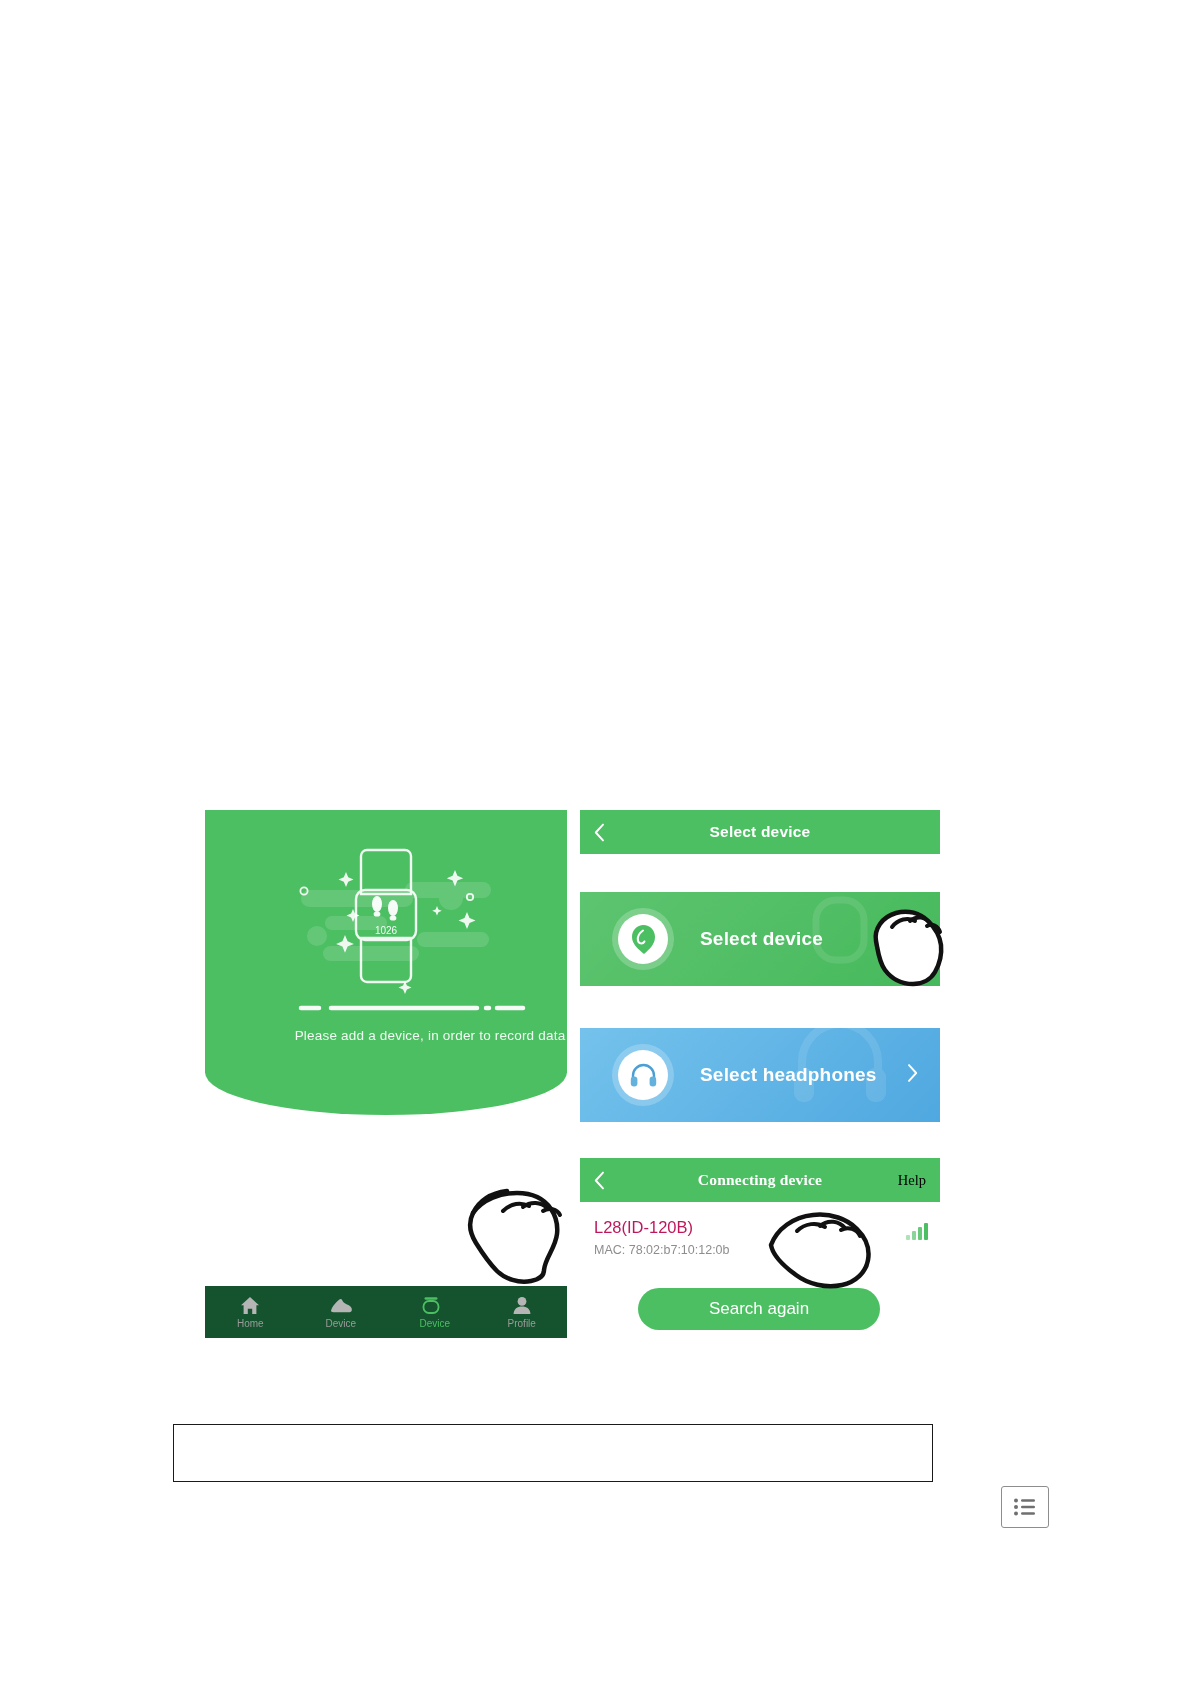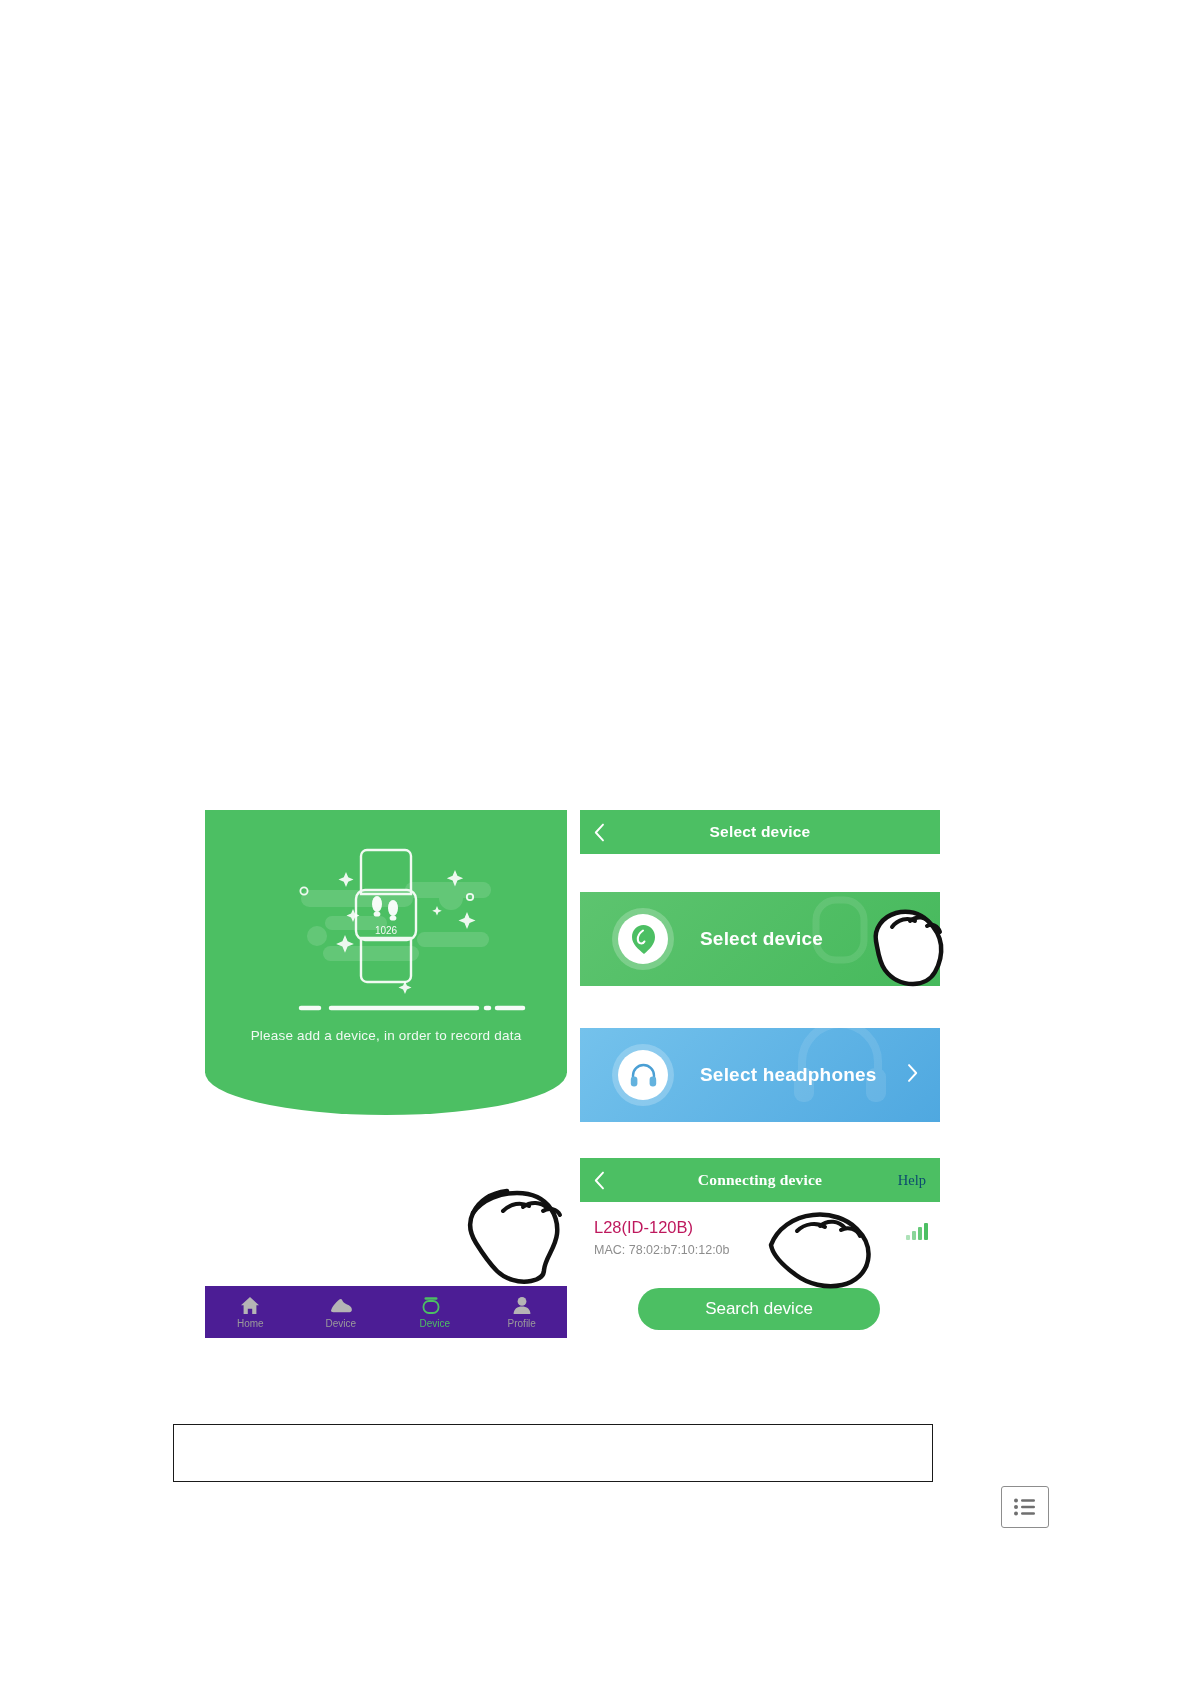--- a/index.html
+++ b/index.html
@@ -44,20 +44,21 @@
   }
   .hero-caption {
     position: absolute;
     left: 0;
     top: 218px;
     width: 362px;
     text-align: center;
     color: rgba(255,255,255,0.92);
     font-size: 13.5px;
     letter-spacing: 0.2px;
+    padding-left: 44px;
   }
   .add-device-btn {
     position: absolute;
     left: 72px;
     top: 377px;
     width: 216px;
     height: 42px;
     background: #4cbf63;
     border-radius: 21px;
     border: none;
@@ -66,21 +67,21 @@
     font-family: "Liberation Sans", sans-serif;
     cursor: pointer;
     box-shadow: 0 3px 10px rgba(76,191,99,0.30);
   }
   .tabbar {
     position: absolute;
     left: 0;
     top: 476px;
     width: 362px;
     height: 52px;
-    background: #4c1d95;
+    background: #14532d;
     display: flex;
   }
   .tab {
     flex: 1;
     display: flex;
     flex-direction: column;
     align-items: center;
     justify-content: center;
     gap: 3px;
     cursor: pointer;
@@ -124,21 +125,21 @@
     align-items: center;
     cursor: pointer;
   }
   .gh-help {
     position: absolute;
     right: 14px;
     top: 0;
     height: 44px;
     display: flex;
     align-items: center;
-    color: #0c4a6e;
+    color: #000000;
     font-size: 14.5px;
     cursor: pointer;
   }
   .hdr1 { left: 0; top: 0; }
   .hdr2 { left: 0; top: 348px; font-family: Liberation Serif, serif; }
 
   .sel-card {
     position: absolute;
     left: 0;
     width: 360px;
@@ -442,21 +443,21 @@
     <span class="dev-name">L28(ID-120B)</span>
     <span class="dev-mac">MAC: 78:02:b7:10:12:0b</span>
     <span class="dev-signal">
       <i style="height:5px;opacity:.45"></i>
       <i style="height:9px;opacity:.65"></i>
       <i style="height:13px;opacity:.85"></i>
       <i style="height:17px"></i>
     </span>
   </div>
 
-  <button class="search-again-btn">Search device</button>
+  <button class="search-again-btn">Search again</button>
 </div>
 
 <svg class="hand hand-a" width="110" height="105" viewBox="0 0 110 105">
   <path d="M8 28 C18 14 36 8 52 8 c18 0 28 7 34 16 6 9 7 16 6 25 -1.5 14 -12 24 -13 36 0 4 -3 9 -13 11 -12 2.5 -26 -2 -34 -10 C23 77 16 66 11 58 6 50 2 40 8 28 z" fill="#ffffff" stroke="#111111" stroke-width="4.5" stroke-linejoin="round"></path>
   <path d="M38 26 C46 18 56 17 64 21" fill="none" stroke="#111111" stroke-width="4" stroke-linecap="round"></path>
   <path d="M58 22 C66 16 76 17 82 23" fill="none" stroke="#111111" stroke-width="4" stroke-linecap="round"></path>
   <path d="M78 26 C84 22 92 24 95 30" fill="none" stroke="#111111" stroke-width="4" stroke-linecap="round"></path>
   <path d="M8 28 C14 16 26 8 42 6" fill="none" stroke="#111111" stroke-width="4.5" stroke-linecap="round"></path>
 </svg>
 

